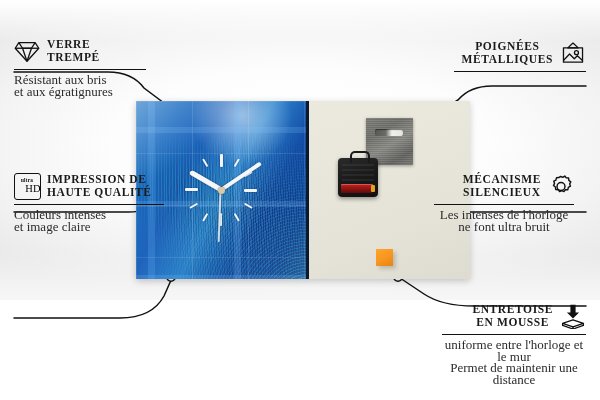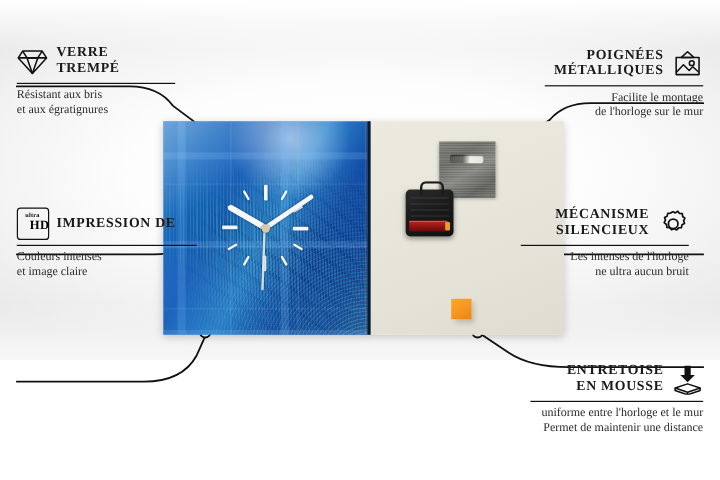--- a/index.html
+++ b/index.html
@@ -107,27 +107,27 @@
     box-shadow:inset 0 1px 0 rgba(255,255,255,.25);}
   .mech .batt:after{content:"";position:absolute;right:-3px;top:1px;width:4px;height:7px;background:#e8a020;border-radius:1px;}
   .mech .dot{position:absolute;right:5px;top:26px;width:4px;height:3px;background:#2f8f6a;opacity:.85;}
   .foam{position:absolute;left:67px;top:148px;width:17px;height:17px;
     background:linear-gradient(150deg,#ffa62a 0%,#f79520 55%,#e4850f 100%);
     box-shadow:3px 3px 4px rgba(0,0,0,.16);}
 
   
   .callout{position:absolute;}
   .ctitle{font-weight:bold;letter-spacing:.6px;color:#1a1a1a;font-size:11.5px;line-height:13px;text-transform:uppercase;}
-  .cdesc{font-size:10px;line-height:11.5px;color:#2b2b2b;}
+  .cdesc{font-size:13px;line-height:11.5px;color:#2b2b2b;}
   .rule{height:1.15px;background:#111;}
   .ico{width:26px;height:26px;flex:0 0 26px;display:flex;align-items:center;align-content:center;justify-content:center;}
   .row{display:flex;align-items:center;gap:7px;}
   .row.rt{justify-content:flex-end;}
   .txt-l{text-align:left;}
-  .txt-r{text-align:right;}
+  .txt-r{text-align:center;}
 
   svg.lines{position:absolute;left:0;top:0;width:600px;height:400px;pointer-events:none;}
 </style>
 </head>
 <body>
 
 <div id="stage">
 
   <svg class="lines" viewBox="0 0 600 400">
     <g fill="none" stroke="#111" stroke-width="1.5" stroke-linecap="round">
@@ -239,25 +239,26 @@
       <div>et aux égratignures</div>
     </div>
   </div>
 
   <div class="callout" style="left:14px;top:173px;width:150px;">
     <div class="row">
       <span class="ico">
         <span style="display:block;width:25px;height:25px;border:1.4px solid #111;border-radius:3px;
                      display:flex;flex-direction:column;align-items:center;justify-content:center;line-height:1;">
           <span style="font-size:5.2px;font-weight:bold;letter-spacing:.2px;">ultra</span>
-          <span style="font-size:10.5px;font-weight:bold;letter-spacing:.3px;margin-top:1px;margin-left:12px;">HD</span>
+          <span style="font-size:10.5px;font-weight:normal;letter-spacing:.3px;margin-top:1px;margin-left:12px;">HD</span>
         </span>
       </span>
       <div class="txt-l">
         <div class="ctitle">IMPRESSION DE</div>
+        <div class="ctitle">HAUTE QUALITÉ</div>
       </div>
     </div>
     <div class="rule" style="margin:5px 0 4px;width:150px;"></div>
     <div class="cdesc txt-l">
       <div>Couleurs intenses</div>
       <div>et image claire</div>
     </div>
   </div>
 
 
@@ -270,43 +271,39 @@
       <span class="ico">
         <svg viewBox="0 0 30 28" width="26" height="25" fill="none" stroke="#111" stroke-width="1.5" stroke-linejoin="round">
           <path d="M15 2 L9 7.5 H21 Z"></path>
           <rect x="4" y="7.5" width="22" height="16.5"></rect>
           <circle cx="19" cy="13" r="2.3"></circle>
           <path d="M4 22 L11 14.5 L16.5 20 L20 16.5 L26 22"></path>
         </svg>
       </span>
     </div>
     <div class="rule" style="margin:5px 0 4px;width:132px;"></div>
-    <div class="cdesc txt-r">
-      <div>Facilite le montage</div>
-      <div>de l'horloge sur le mur</div>
-    </div>
   </div>
 
   <div class="callout" style="left:434px;top:173px;width:140px;">
     <div class="row rt">
       <div class="txt-r">
         <div class="ctitle">MÉCANISME</div>
         <div class="ctitle">SILENCIEUX</div>
       </div>
       <span class="ico">
         <svg viewBox="0 0 30 30" width="27" height="27" fill="none" stroke="#111" stroke-width="1.7" stroke-linejoin="round">
           <path d="M15 2.5 l2.6 1.1 2.4-1.6 1.7 2.2 2.8 .2 .3 2.8 2.3 1.7-1.3 2.5 .9 2.7-2.5 1.3-.6 2.8-2.8 .2-1.9 2.1-2.5-1.2-2.6 1.1-1.8-2.2-2.8-.3-.4-2.8-2.3-1.8 1.3-2.5-.9-2.7 2.5-1.2 .7-2.8 2.8-.3z" transform="translate(0,1) scale(0.97)"></path>
           <circle cx="15" cy="15" r="4.6"></circle>
         </svg>
       </span>
     </div>
     <div class="rule" style="margin:5px 0 4px;width:140px;"></div>
     <div class="cdesc txt-r">
       <div>Les intenses de l'horloge</div>
-      <div>ne ultra aucun bruit</div>
+      <div>ne font ultra bruit</div>
     </div>
   </div>
 
   <div class="callout" style="left:442px;top:280px;width:144px;margin-top:23px;">
     <div class="row rt">
       <div class="txt-r">
         <div class="ctitle">ENTRETOISE</div>
         <div class="ctitle">EN MOUSSE</div>
       </div>
       <span class="ico">

